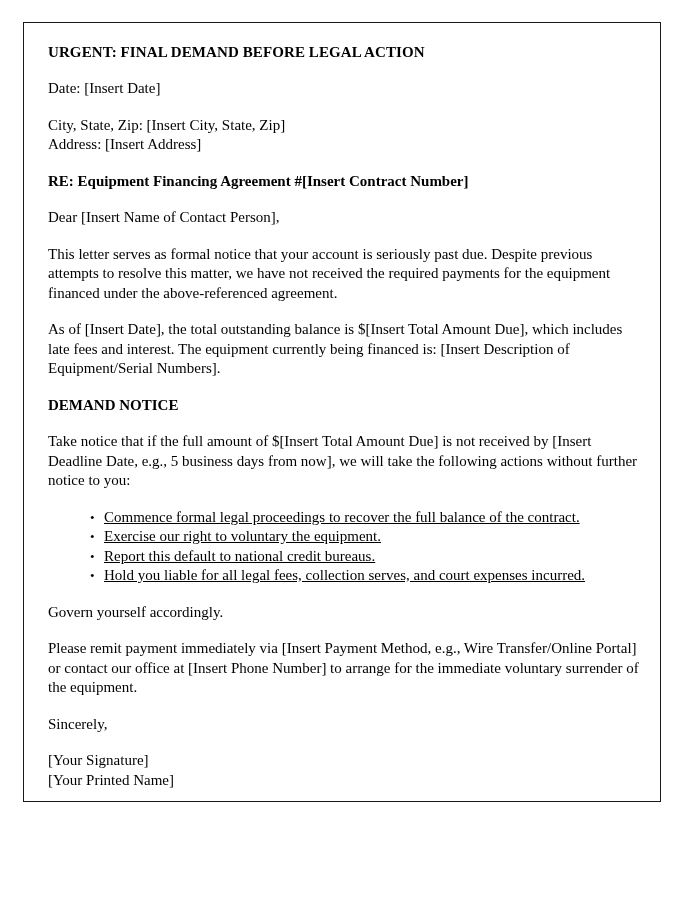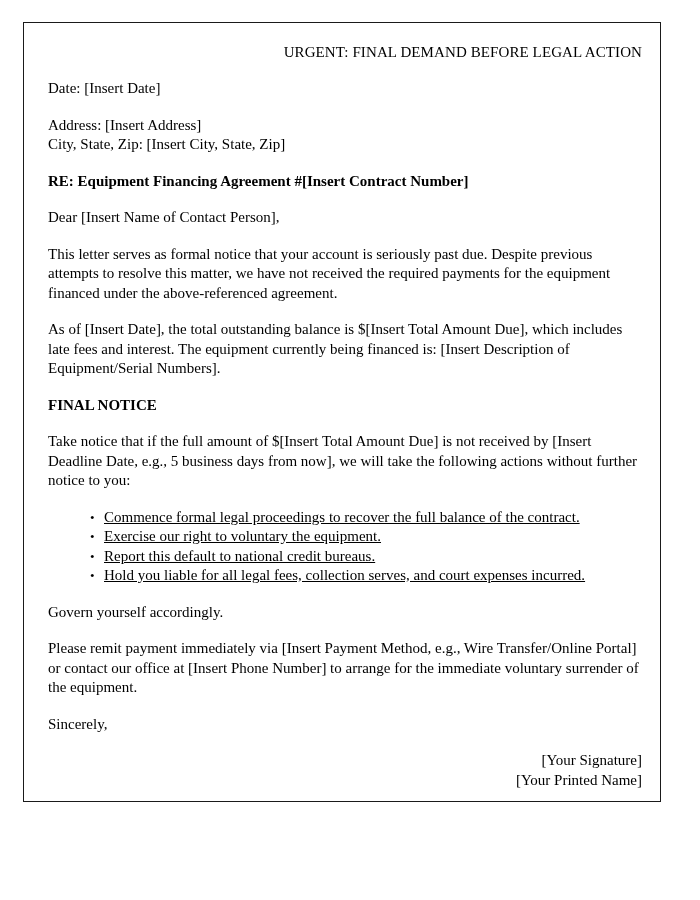--- a/index.html
+++ b/index.html
@@ -26,25 +26,24 @@
     overflow: hidden;
   }
   #content {
     position: absolute;
     left: 24px;
     top: 20px;
     width: 594px;
   }
   .doc-title {
     font-size: 15px;
-    font-weight: normal;
+    font-weight: bold;
     line-height: 19px;
     margin: 0 0 17px 0;
     letter-spacing: 0.1px;
-    text-align: right;
   }
   .para {
     font-size: 15px;
     line-height: 19.5px;
     margin: 0 0 17px 0;
     text-align: left;
   }
   .block-lines {
     font-size: 15px;
     line-height: 19.5px;
@@ -89,47 +88,46 @@
     line-height: 19.5px;
   }
   .signature-block {
     font-size: 15px;
     line-height: 19.5px;
     margin: 0;
   }
   .signature-block .line {
     display: block;
     white-space: nowrap;
-    text-align: right;
   }
 </style>
 </head>
 <body>
 
 <div id="page">
   <div id="content">
 
     <div class="doc-title">URGENT: FINAL DEMAND BEFORE LEGAL ACTION</div>
 
     <div class="para">Date: [Insert Date]</div>
 
     <div class="block-lines">
+      <span class="line">City, State, Zip: [Insert City, State, Zip]</span>
       <span class="line">Address: [Insert Address]</span>
-      <span class="line">City, State, Zip: [Insert City, State, Zip]</span>
     </div>
 
     <div class="re-line">RE: Equipment Financing Agreement #[Insert Contract Number]</div>
 
     <div class="para">Dear [Insert Name of Contact Person],</div>
 
     <div class="para">This letter serves as formal notice that your account is seriously past due. Despite previous attempts to resolve this matter, we have not received the required payments for the equipment financed under the above-referenced agreement.</div>
 
     <div class="para">As of [Insert Date], the total outstanding balance is $[Insert Total Amount Due], which includes late fees and interest. The equipment currently being financed is: [Insert Description of Equipment/Serial Numbers].</div>
 
-    <div class="section-head">FINAL NOTICE</div>
+    <div class="section-head">DEMAND NOTICE</div>
 
     <div class="para">Take notice that if the full amount of $[Insert Total Amount Due] is not received by [Insert Deadline Date, e.g., 5 business days from now], we will take the following actions without further notice to you:</div>
 
     <ul class="action-list">
       <li>Commence formal legal proceedings to recover the full balance of the contract.</li>
       <li>Exercise our right to voluntary the equipment.</li>
       <li>Report this default to national credit bureaus.</li>
       <li>Hold you liable for all legal fees, collection serves, and court expenses incurred.</li>
     </ul>
 

